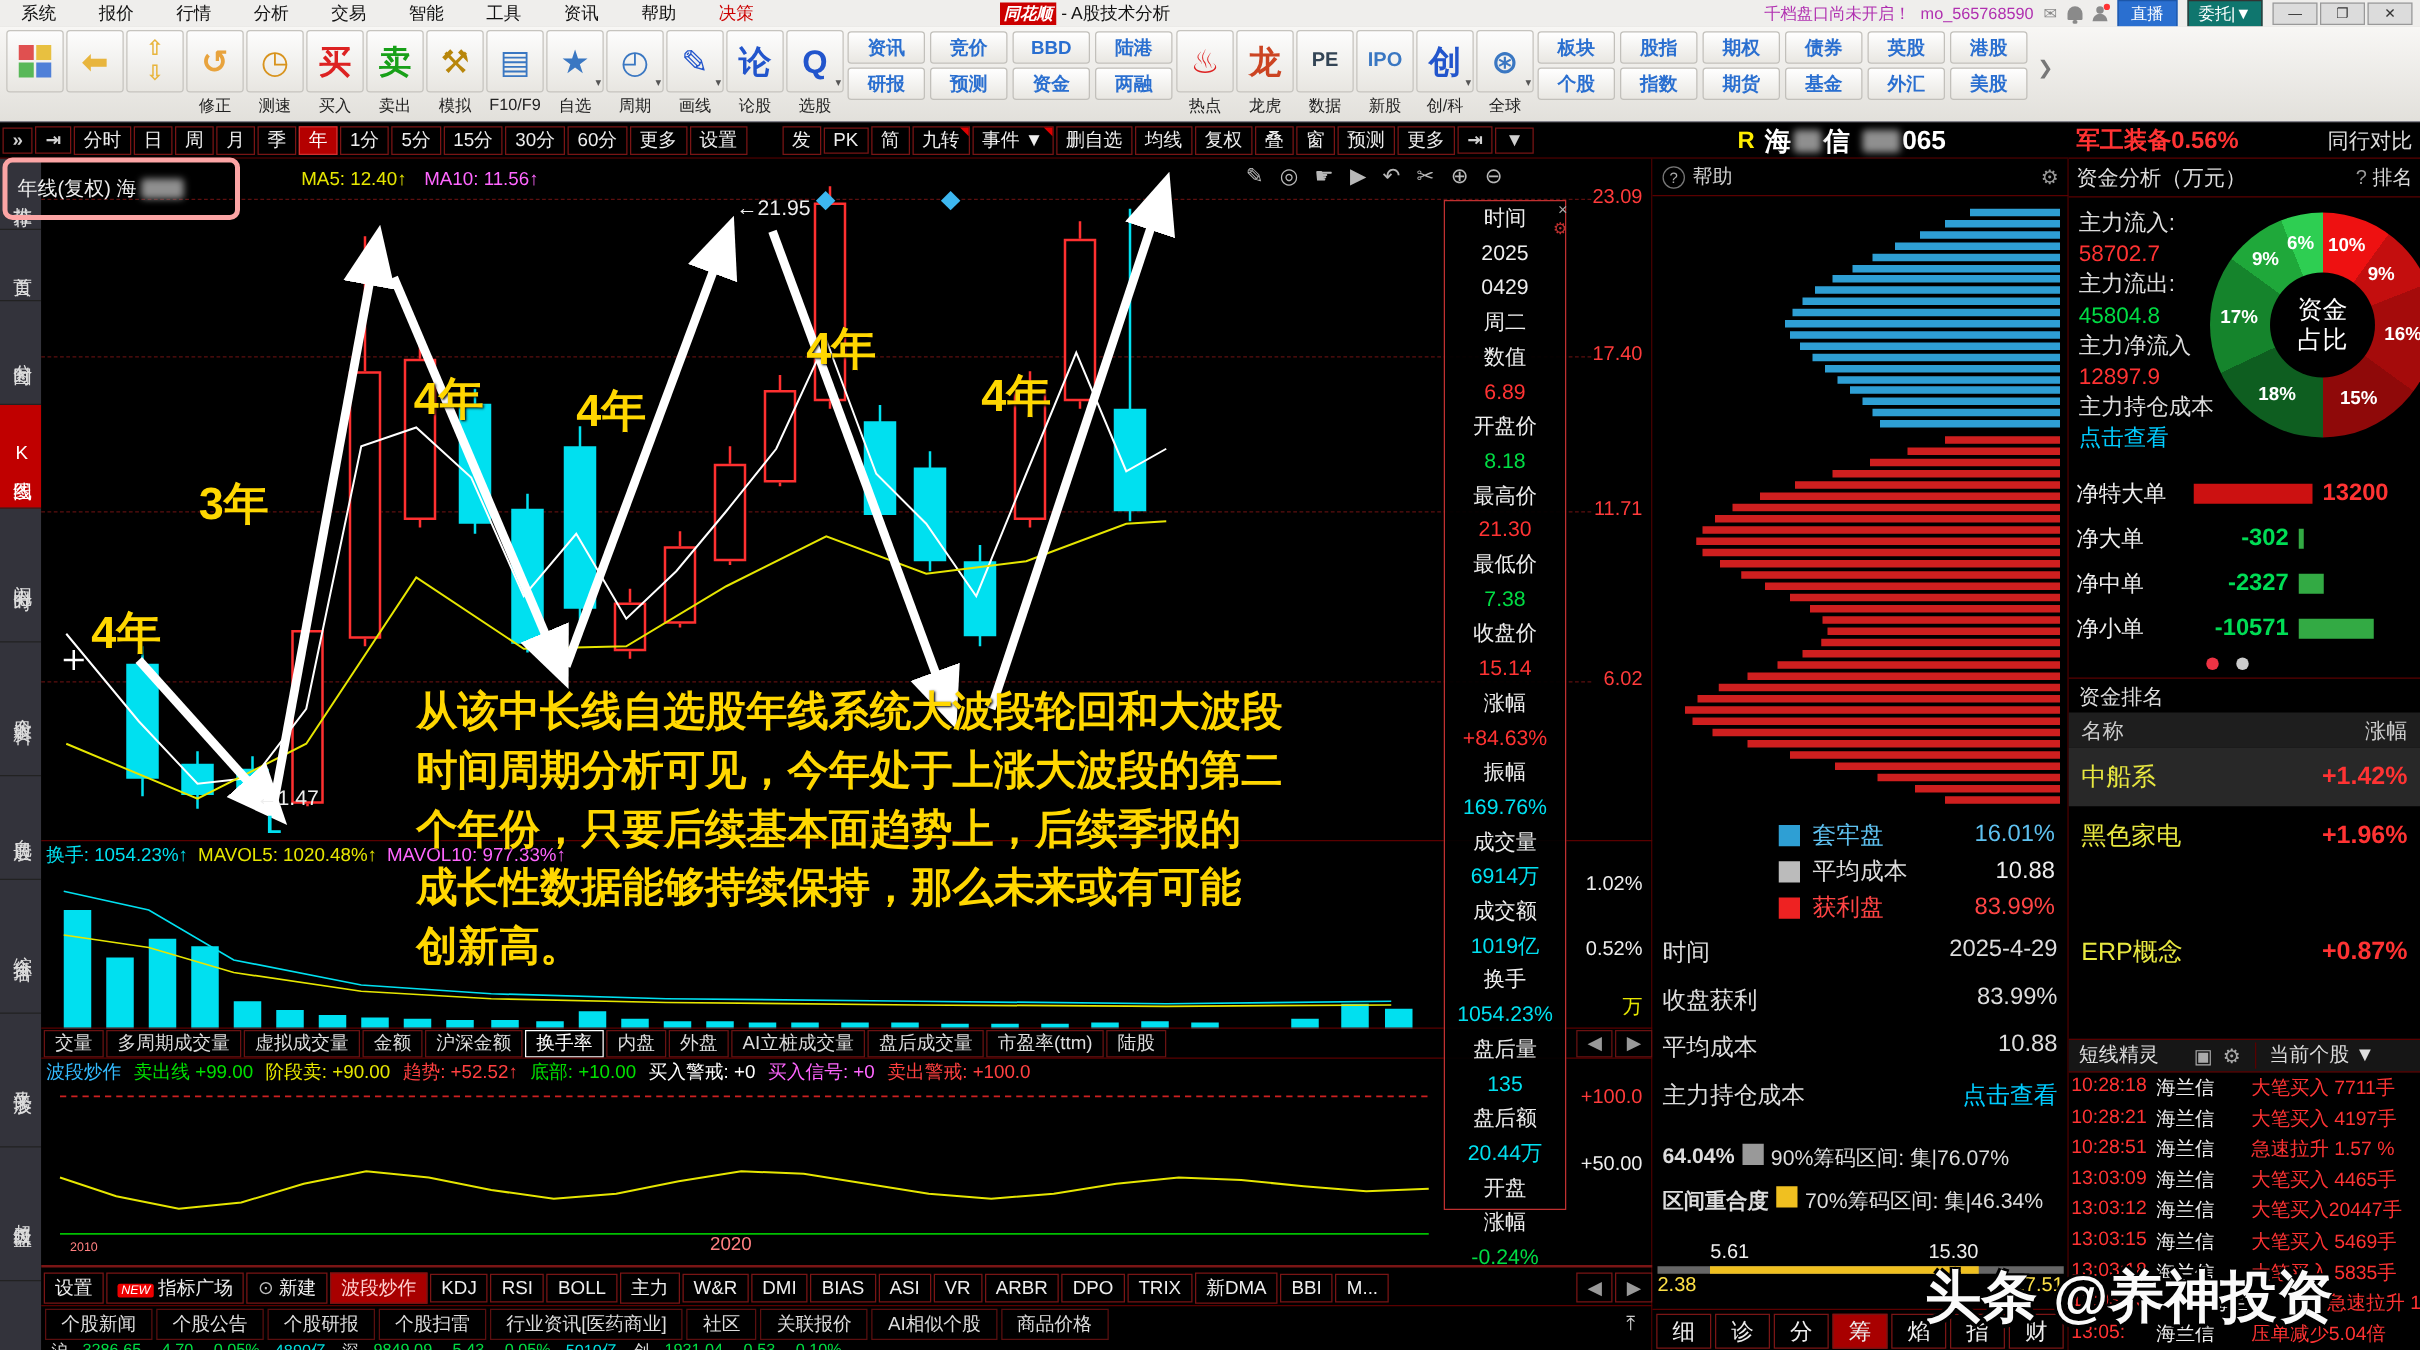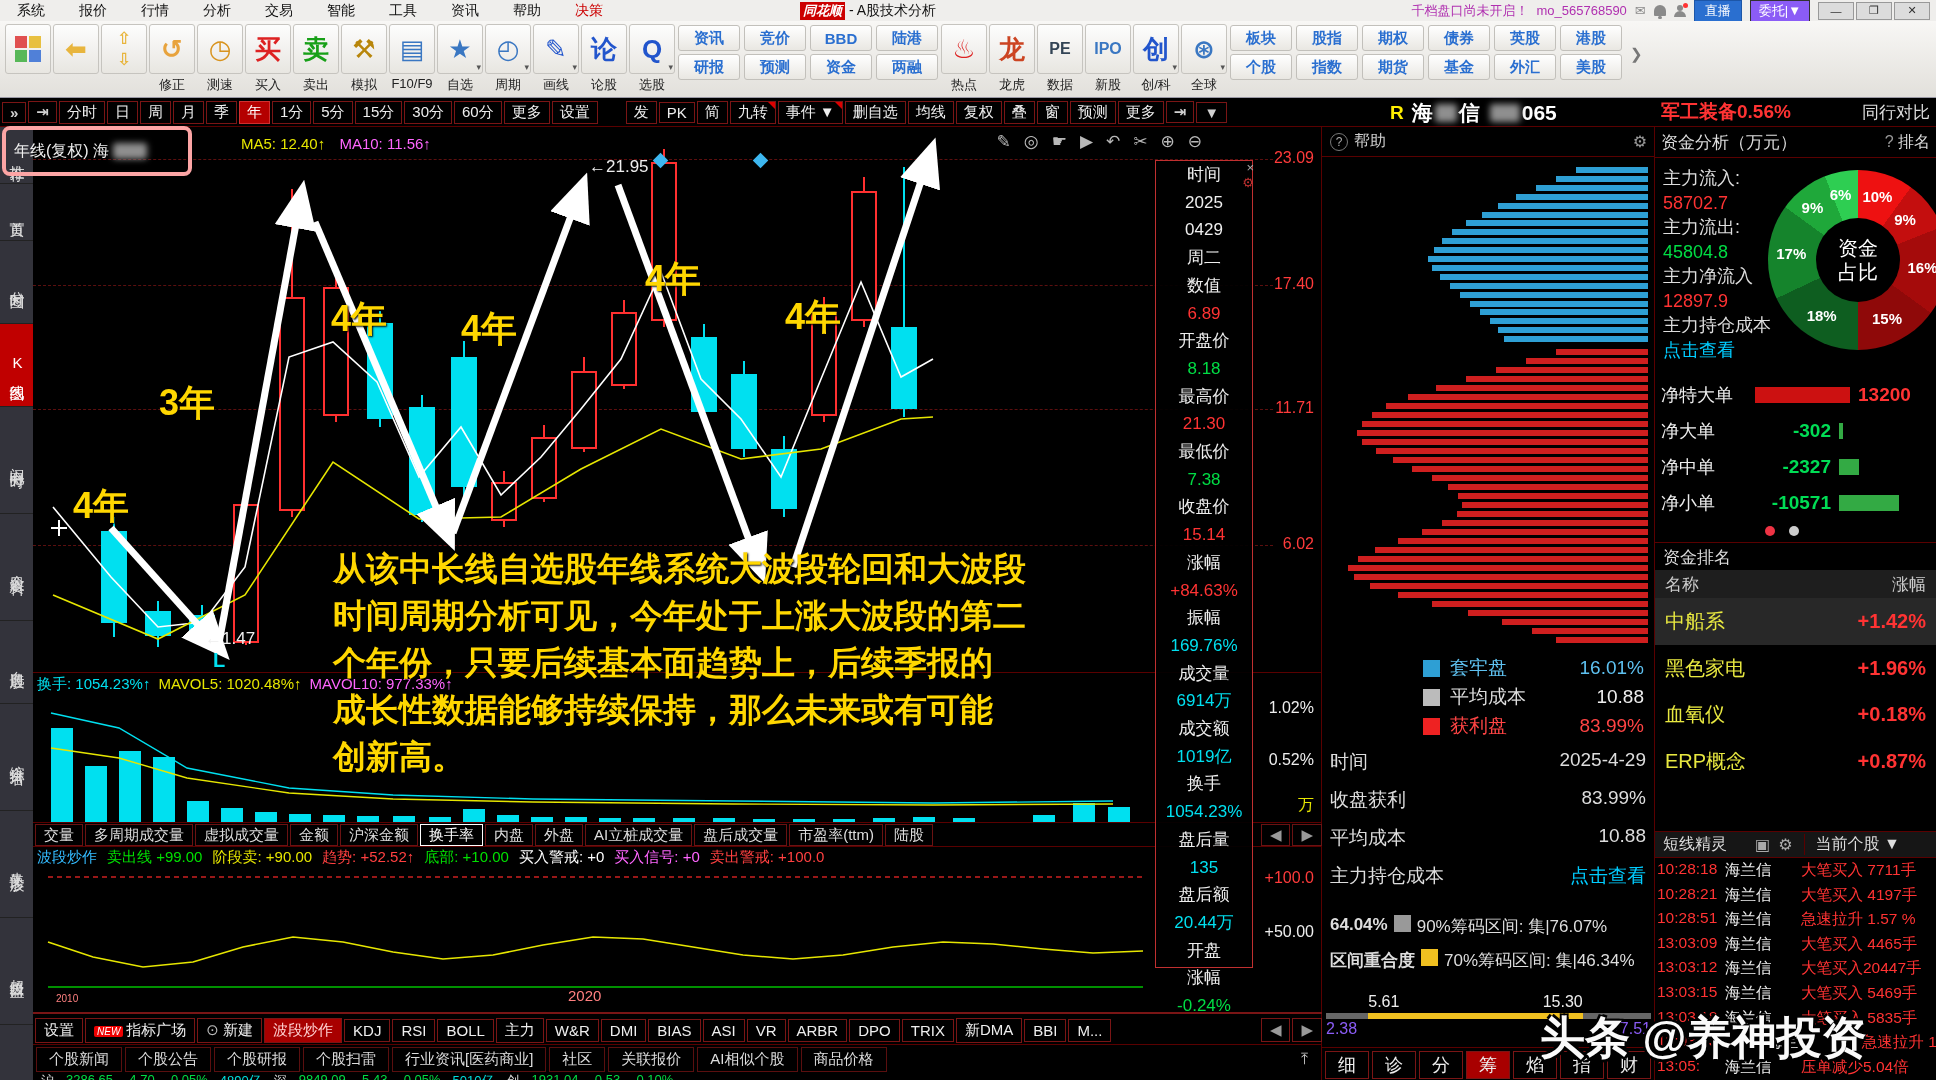--- a/index.html
+++ b/index.html
@@ -10,21 +10,21 @@
   #menubar{left:0;top:0;width:1936px;height:21px;background:#efeeec;border-bottom:1px solid #b8b6b2;
            display:flex;align-items:center;font-size:14px;color:#111;}
   #menubar .mi{padding:0 17px;cursor:default;}
   #menubar .title{display:flex;align-items:center;gap:4px;position:absolute;left:800px;}
   #menubar .logo{color:#fff;background:#c00;font-weight:bold;font-style:italic;padding:0 3px;font-size:13px;}
   #menubar .right{position:absolute;right:6px;display:flex;align-items:center;gap:8px;}
   .notice{color:#b030b0;font-size:13px;}
   .winbtn{width:34px;height:16px;background:#dcdcdc;border:1px solid #999;font-size:11px;color:#333;
           display:flex;align-items:center;justify-content:center;}
   .blivebtn{background:#2a6fd0;color:#fff;font-size:13px;padding:1px 10px;border:1px solid #1c56a8;}
-  .wtbtn{background:#8b5cf6;color:#fff;font-size:13px;padding:1px 8px;border:1px solid #333;}
+  .wtbtn{background:#0f766e;color:#fff;font-size:13px;padding:1px 8px;border:1px solid #333;}
   .bellshape{width:12px;height:11px;background:#8a8a8a;border-radius:6px 6px 1px 1px;position:relative;}
   .bellshape:after{content:"";position:absolute;left:4px;bottom:-3px;width:4px;height:3px;background:#8a8a8a;border-radius:2px;}
   .person{width:12px;height:12px;position:relative;}
   .person:before{content:"";position:absolute;left:3px;top:0;width:6px;height:6px;border-radius:50%;background:#8a8a8a;}
   .person:after{content:"";position:absolute;left:0;top:6px;width:12px;height:6px;border-radius:6px 6px 0 0;background:#8a8a8a;}
   .reddot{position:absolute;right:-2px;top:-2px;width:5px;height:5px;border-radius:50%;background:#f33;}
   
   #toolbar{left:0;top:21px;width:1936px;height:77px;background:linear-gradient(#f8f7f5,#e2e0db);
            border-bottom:1px solid #9a99a5;display:flex;align-items:flex-start;padding-left:4px;box-sizing:border-box;}
   .tbtn{display:flex;flex-direction:column;align-items:center;justify-content:flex-start;margin:3px 1px 0 1px;cursor:default;}
@@ -745,21 +745,21 @@
       </div>
     </div>
   <div id="chiprange" style="position: absolute; left: 4px; top: 866px; width: 325px; height: 46px; font-size: 16px; color: rgb(238, 238, 238);">
       <div style="position: absolute; left: 13%; right: 21%; top: 0px; display: flex; justify-content: space-between;">
         <span>5.61</span>
         <span>15.30</span>
       </div>
       <div style="position: absolute; left: 0px; top: 20px; width: 100%; height: 6px; background: rgb(102, 102, 102);">
         <div style="position: absolute; left: 13%; width: 66%; top: 0px; height: 6px; background: rgb(240, 192, 32);"></div>
       </div>
-      <div style="position: absolute; left: 0px; right: 0px; top: 27px; display: flex; justify-content: space-between; color: #8b5cf6;">
+      <div style="position: absolute; left: 0px; right: 0px; top: 27px; display: flex; justify-content: space-between; color: #fde047;">
         <span>2.38</span>
         <span>17.51</span>
       </div>
     </div>
   <div id="miditabs" style="position:absolute;left:0;top:920px;width:333px;display:flex;align-items:center;border-top:1px solid #5a0000;padding-top:3px;">
       <span class="minitab">细</span>
       <span class="minitab">诊</span>
       <span class="minitab">分</span>
       <span class="minitab active">筹</span>
       <span class="minitab">焰</span>
@@ -832,24 +832,20 @@
       <span>涨幅</span>
     </div>
     <div class="rankrow" style="top: 500px; background: rgb(40, 40, 40);">
       <span style="color: rgb(232, 232, 64);">中船系</span>
       <span style="color: rgb(255, 51, 51); font-weight: bold;">+1.42%</span>
     </div>
     <div class="rankrow" style="top: 546.5px;">
       <span style="color: rgb(232, 232, 64);">黑色家电</span>
       <span style="color: rgb(255, 51, 51); font-weight: bold;">+1.96%</span>
     </div>
-    <div class="rankrow" style="top: 593px;">
-      <span style="color: rgb(232, 232, 64);">血氧仪</span>
-      <span style="color: rgb(255, 51, 51); font-weight: bold;">+0.18%</span>
-    </div>
     <div class="rankrow" style="top: 639.5px;">
       <span style="color: rgb(232, 232, 64);">ERP概念</span>
       <span style="color: rgb(255, 51, 51); font-weight: bold;">+0.87%</span>
     </div>
     <div class="rpsec" style="top: 733px; height: 27px; background: rgb(22, 22, 22); border-top: 1px solid rgb(90, 0, 0); border-bottom: 1px solid rgb(90, 0, 0); display: flex; align-items: center; color: rgb(221, 221, 221); font-size: 16px;">
       <span style="padding-left: 8px;">短线精灵</span>
       <span style="margin-left: 28px; color: rgb(170, 170, 170);">▣</span>
       <span style="margin-left: 8px; color: rgb(170, 170, 170);">⚙</span>
       <span style="margin-left: 12px; border-left: 1px solid rgb(90, 0, 0); padding-left: 10px;">当前个股 ▼</span>
     </div>

